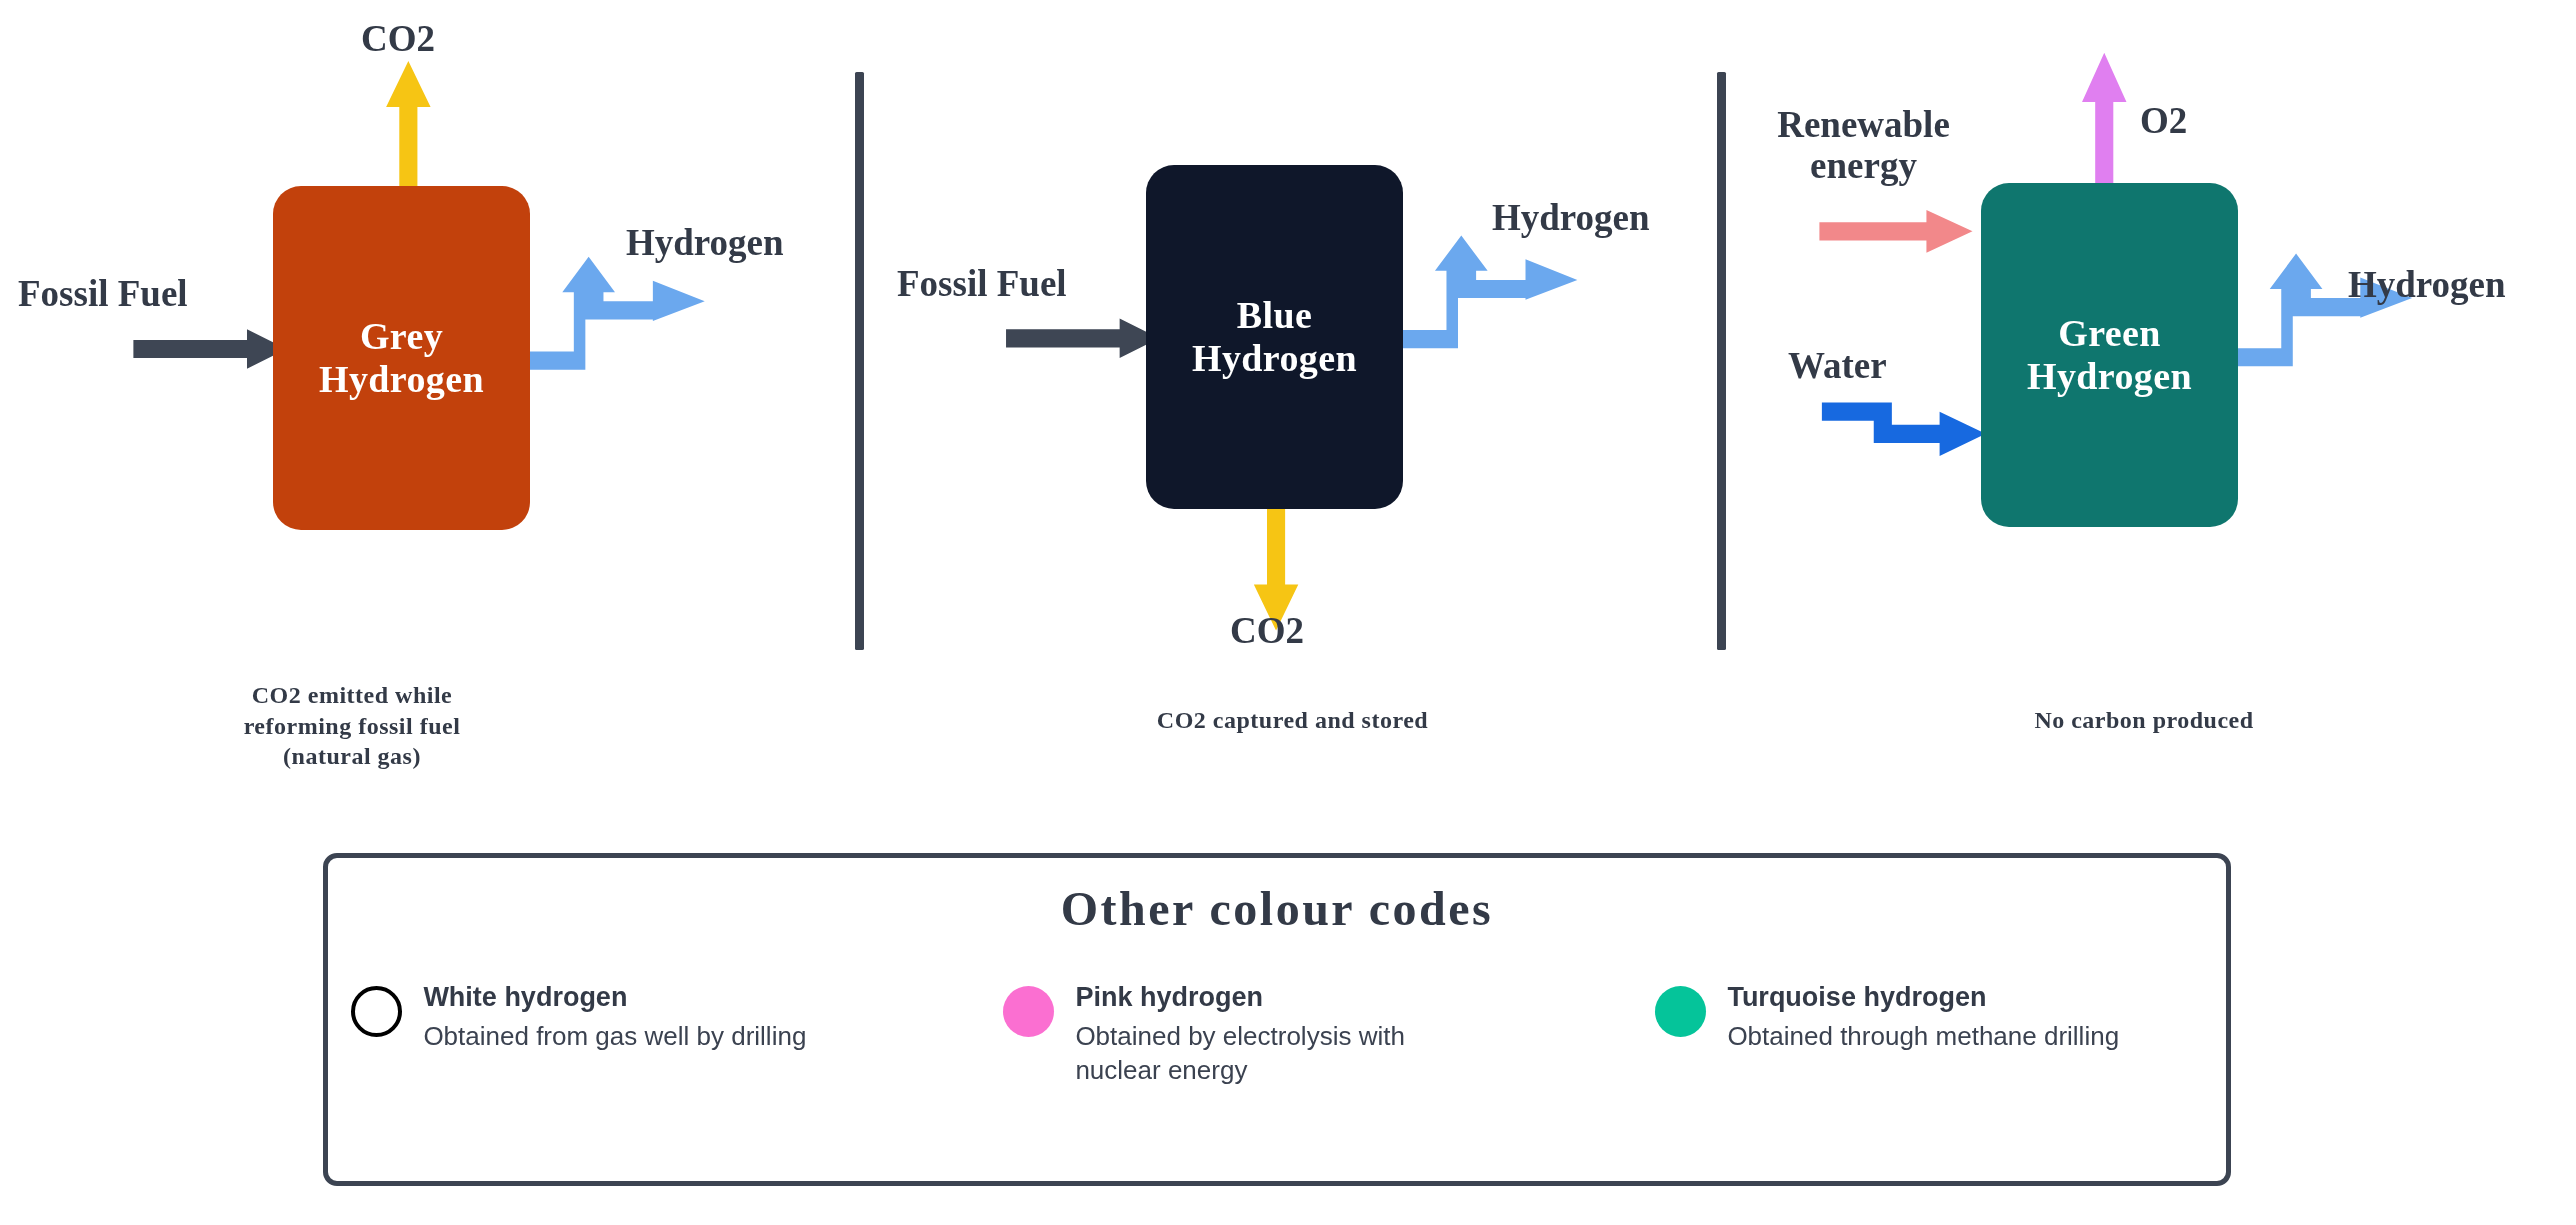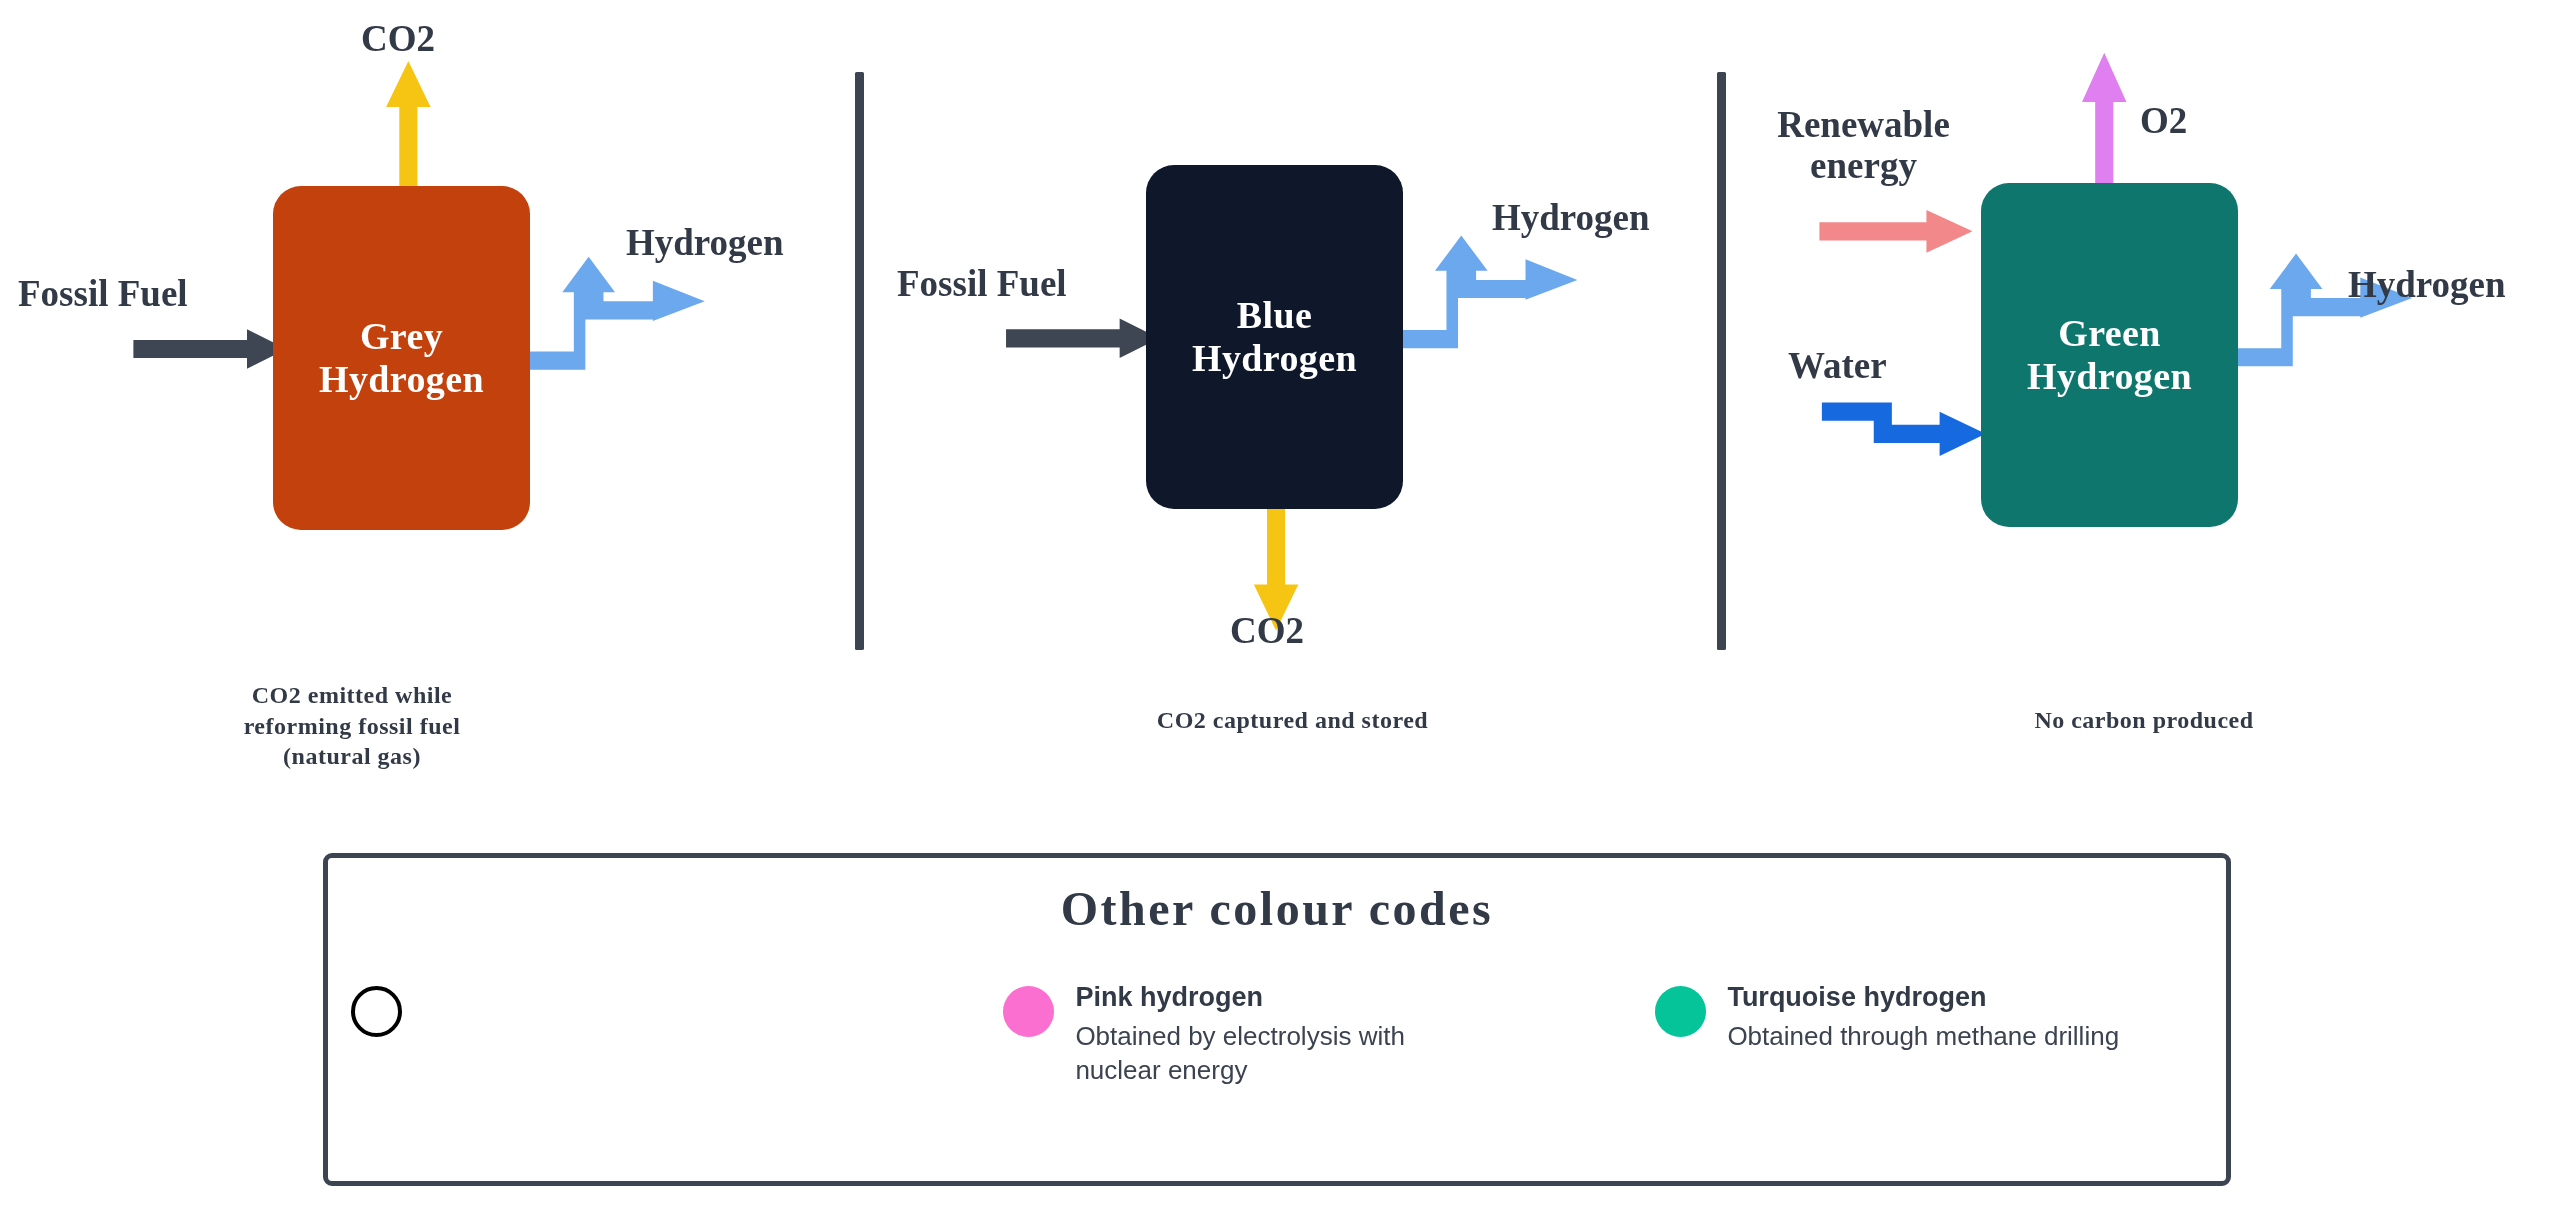--- a/index.html
+++ b/index.html
@@ -76,21 +76,21 @@
   }
 
   
   #legend-card {
     position: absolute;
     left: 323px;
     top: 853px;
     width: 1908px;
     height: 333px;
     border: 5px solid #3c4452;
-    border-radius: 9px;
+    border-radius: 14px;
     background: #ffffff;
     box-sizing: border-box;
     padding-left: 19px;
   }
   #legend-title {
     position: absolute;
     left: 0; right: 0;
     top: 23px;
     text-align: center;
     font-family: "Liberation Serif", serif;
@@ -230,20 +230,24 @@
 <div class="txt txt-lg" style="left:2140px; top:99px;">O2</div>
 <div class="caption" style="left:1712px; top:705px; width:864px;">
   <div>No carbon produced</div>
 </div>
 
 <div id="legend-card">
   <div id="legend-title">Other colour codes</div>
 
   <div class="legend-row" id="legend-item-0">
     <div class="swatch swatch-outline"></div>
+    <div class="legend-text">
+      <div class="legend-name">White hydrogen</div>
+      <div class="legend-desc">Obtained from gas well by drilling</div>
+    </div>
   </div>
 
   <div class="legend-row" id="legend-item-1">
     <div class="swatch" style="background:#fb6fd1;"></div>
     <div class="legend-text">
       <div class="legend-name">Pink hydrogen</div>
       <div class="legend-desc">Obtained by electrolysis with nuclear energy</div>
     </div>
   </div>
 

